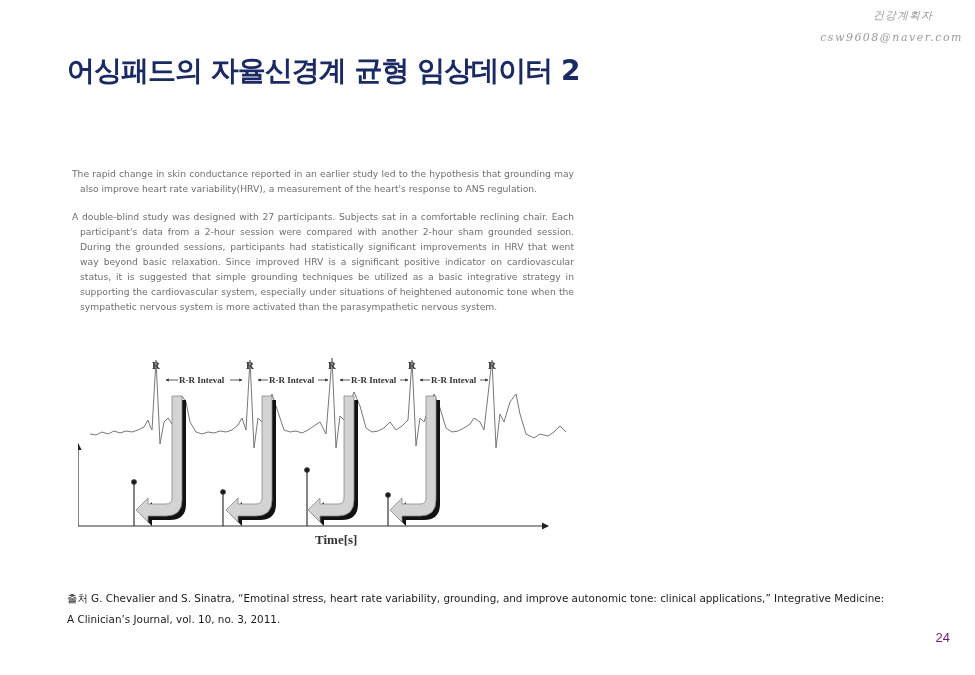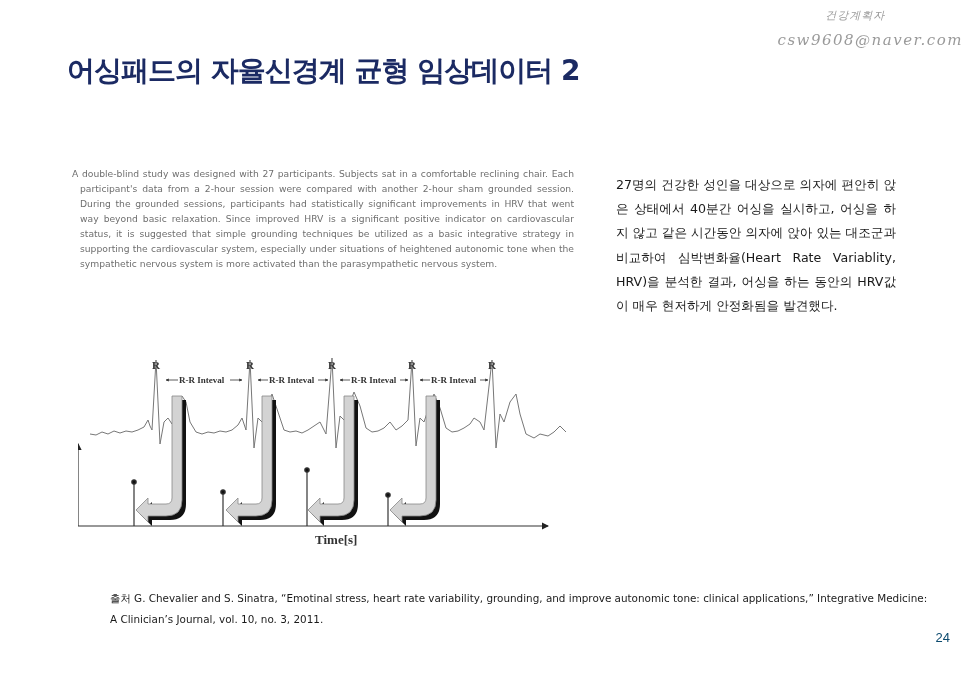--- a/index.html
+++ b/index.html
@@ -4,58 +4,59 @@
   <style>
     html, body { margin: 0; padding: 0; }
     body {
       width: 975px; height: 675px; background: #ffffff; position: relative; overflow: hidden;
       font-family: "DejaVu Sans", "Liberation Sans", sans-serif;
     }
     .watermark {
       position: absolute; right: 12px; top: 8px; text-align: right; color: #9a9a9a;
       font-family: "DejaVu Serif", serif; font-style: italic;
     }
-    .watermark .wm-name { font-size: 11px; letter-spacing: 1px; margin-right: 30px; text-align: center; }
-    .watermark .wm-mail { font-size: 15px; letter-spacing: 1.5px; margin-top: 8px; }
+    .watermark .wm-name { font-size: 11px; letter-spacing: 1px; margin-right: 30px; }
+    .watermark .wm-mail { font-size: 11px; letter-spacing: 1.5px; margin-top: 8px; }
     .title {
       position: absolute; left: 67px; top: 52px; font-size: 28px; font-weight: bold;
       color: #1b2a63; letter-spacing: -1px; font-family: "DejaVu Sans", sans-serif; text-align: right;
     }
     .abstract {
       position: absolute; left: 72px; top: 166px; width: 502px; color: #6f6f6f;
       font-size: 9.2px; line-height: 15px; font-family: "DejaVu Sans", sans-serif;
     }
     .abstract p { margin: 0 0 13px 0; text-indent: -8px; padding-left: 8px; text-align: justify; }
     .figure { position: absolute; left: 78px; top: 352px; width: 495px; height: 195px; }
     .summary {
       position: absolute; left: 616px; top: 173px; width: 280px; color: #1a1a1a;
       font-size: 12.6px; line-height: 24.2px; text-align: justify; text-align-last: left;
       font-family: "DejaVu Sans", sans-serif;
     }
     .summary p { margin: 0; }
     .citation {
       position: absolute; left: 67px; top: 588px; width: 820px; color: #1a1a1a;
-      font-size: 10.4px; line-height: 21px; font-family: "DejaVu Sans", sans-serif; margin-left: 43px;
+      font-size: 10.4px; line-height: 21px; font-family: "DejaVu Sans", sans-serif;
     }
     .page-number {
-      position: absolute; right: 25px; top: 630px; color: #0c4a6e; font-size: 13px;
+      position: absolute; right: 25px; top: 630px; color: #701a75; font-size: 13px;
       font-family: "Liberation Sans", sans-serif;
     }
   </style>
 </head>
 <body>
 
 <div class="watermark">
   <div class="wm-name">건강계획자</div>
   <div class="wm-mail">csw9608@naver.com</div>
 </div>
 
 <div class="title">어싱패드의 자율신경계 균형 임상데이터 2</div>
 
 <div class="abstract">
+  <p>The rapid change in skin conductance reported in an earlier study led to the hypothesis that grounding may also improve heart rate variability(HRV), a measurement of the heart's response to ANS regulation.</p>
   <p>A double-blind study was designed with 27 participants. Subjects sat in a comfortable reclining chair. Each participant's data from a 2-hour session were compared with another 2-hour sham grounded session. During the grounded sessions, participants had statistically significant improvements in HRV that went way beyond basic relaxation. Since improved HRV is a significant positive indicator on cardiovascular status, it is suggested that simple grounding techniques be utilized as a basic integrative strategy in supporting the cardiovascular system, especially under situations of heightened autonomic tone when the sympathetic nervous system is more activated than the parasympathetic nervous system.</p>
 </div>
 
 <div class="figure">
   <svg width="495" height="195" viewBox="0 0 495 195" xmlns="http://www.w3.org/2000/svg">
     <defs>
       <marker id="ah" markerWidth="6" markerHeight="6" refX="5" refY="3" orient="auto">
         <path d="M0,0 L6,3 L0,6 z" fill="#222"></path>
       </marker>
       <marker id="ahs" markerWidth="4" markerHeight="4" refX="3.5" refY="2" orient="auto">
@@ -128,18 +129,17 @@
       <line x1="310" y1="174" x2="310" y2="143"></line>
         <circle cx="310" cy="143" r="2.2"></circle>
     </g>
 
     <text x="-6" y="170" transform="rotate(-90,-6,170)" font-family="Liberation Serif, serif" font-weight="bold" font-size="13" fill="#333">Time[ms]</text>
     <text x="237" y="192" font-family="Liberation Serif, serif" font-weight="bold" font-size="13" fill="#333">Time[s]</text>
   </svg>
 </div>
 
 <div class="summary">
-  <p>27명의 건강한 성인을 대상으로 의자에 편안히 앉은 상태에서 40분간 어싱을 실시하고, 어싱을 하지 않고 같은 시간동안 의자에 앉아 있는 대조군과 비교하여 심박변화율(Heart Rate Variablity, HRV)을 분석한 결과, 어싱을 하는 동안의 HRV값이 매우 현저하게 안정화됨을 발견했다.</p>
 </div>
 
 <div class="citation">출처 G. Chevalier and S. Sinatra, “Emotinal stress, heart rate variability, grounding, and improve autonomic tone: clinical applications,” Integrative Medicine: A Clinician’s Journal, vol. 10, no. 3, 2011.</div>
 
 <div class="page-number">24</div>
 
 </body></html>

